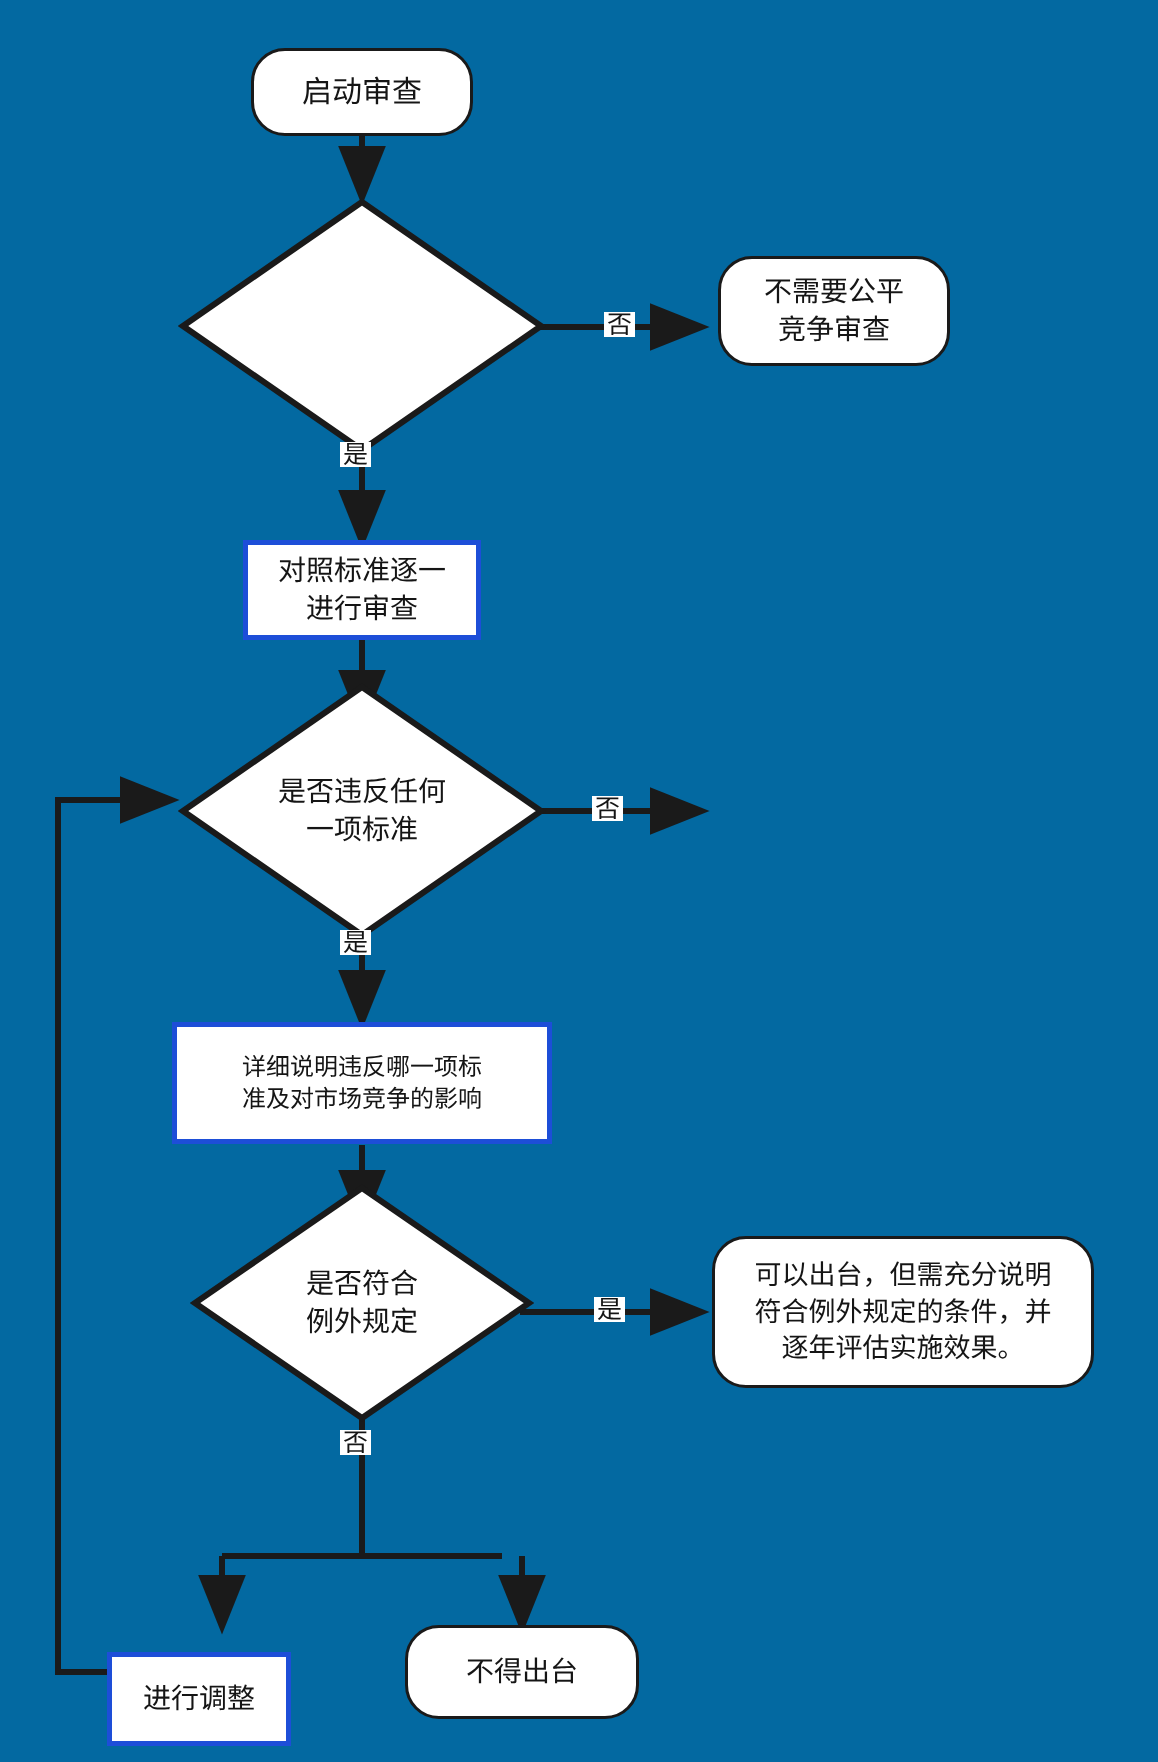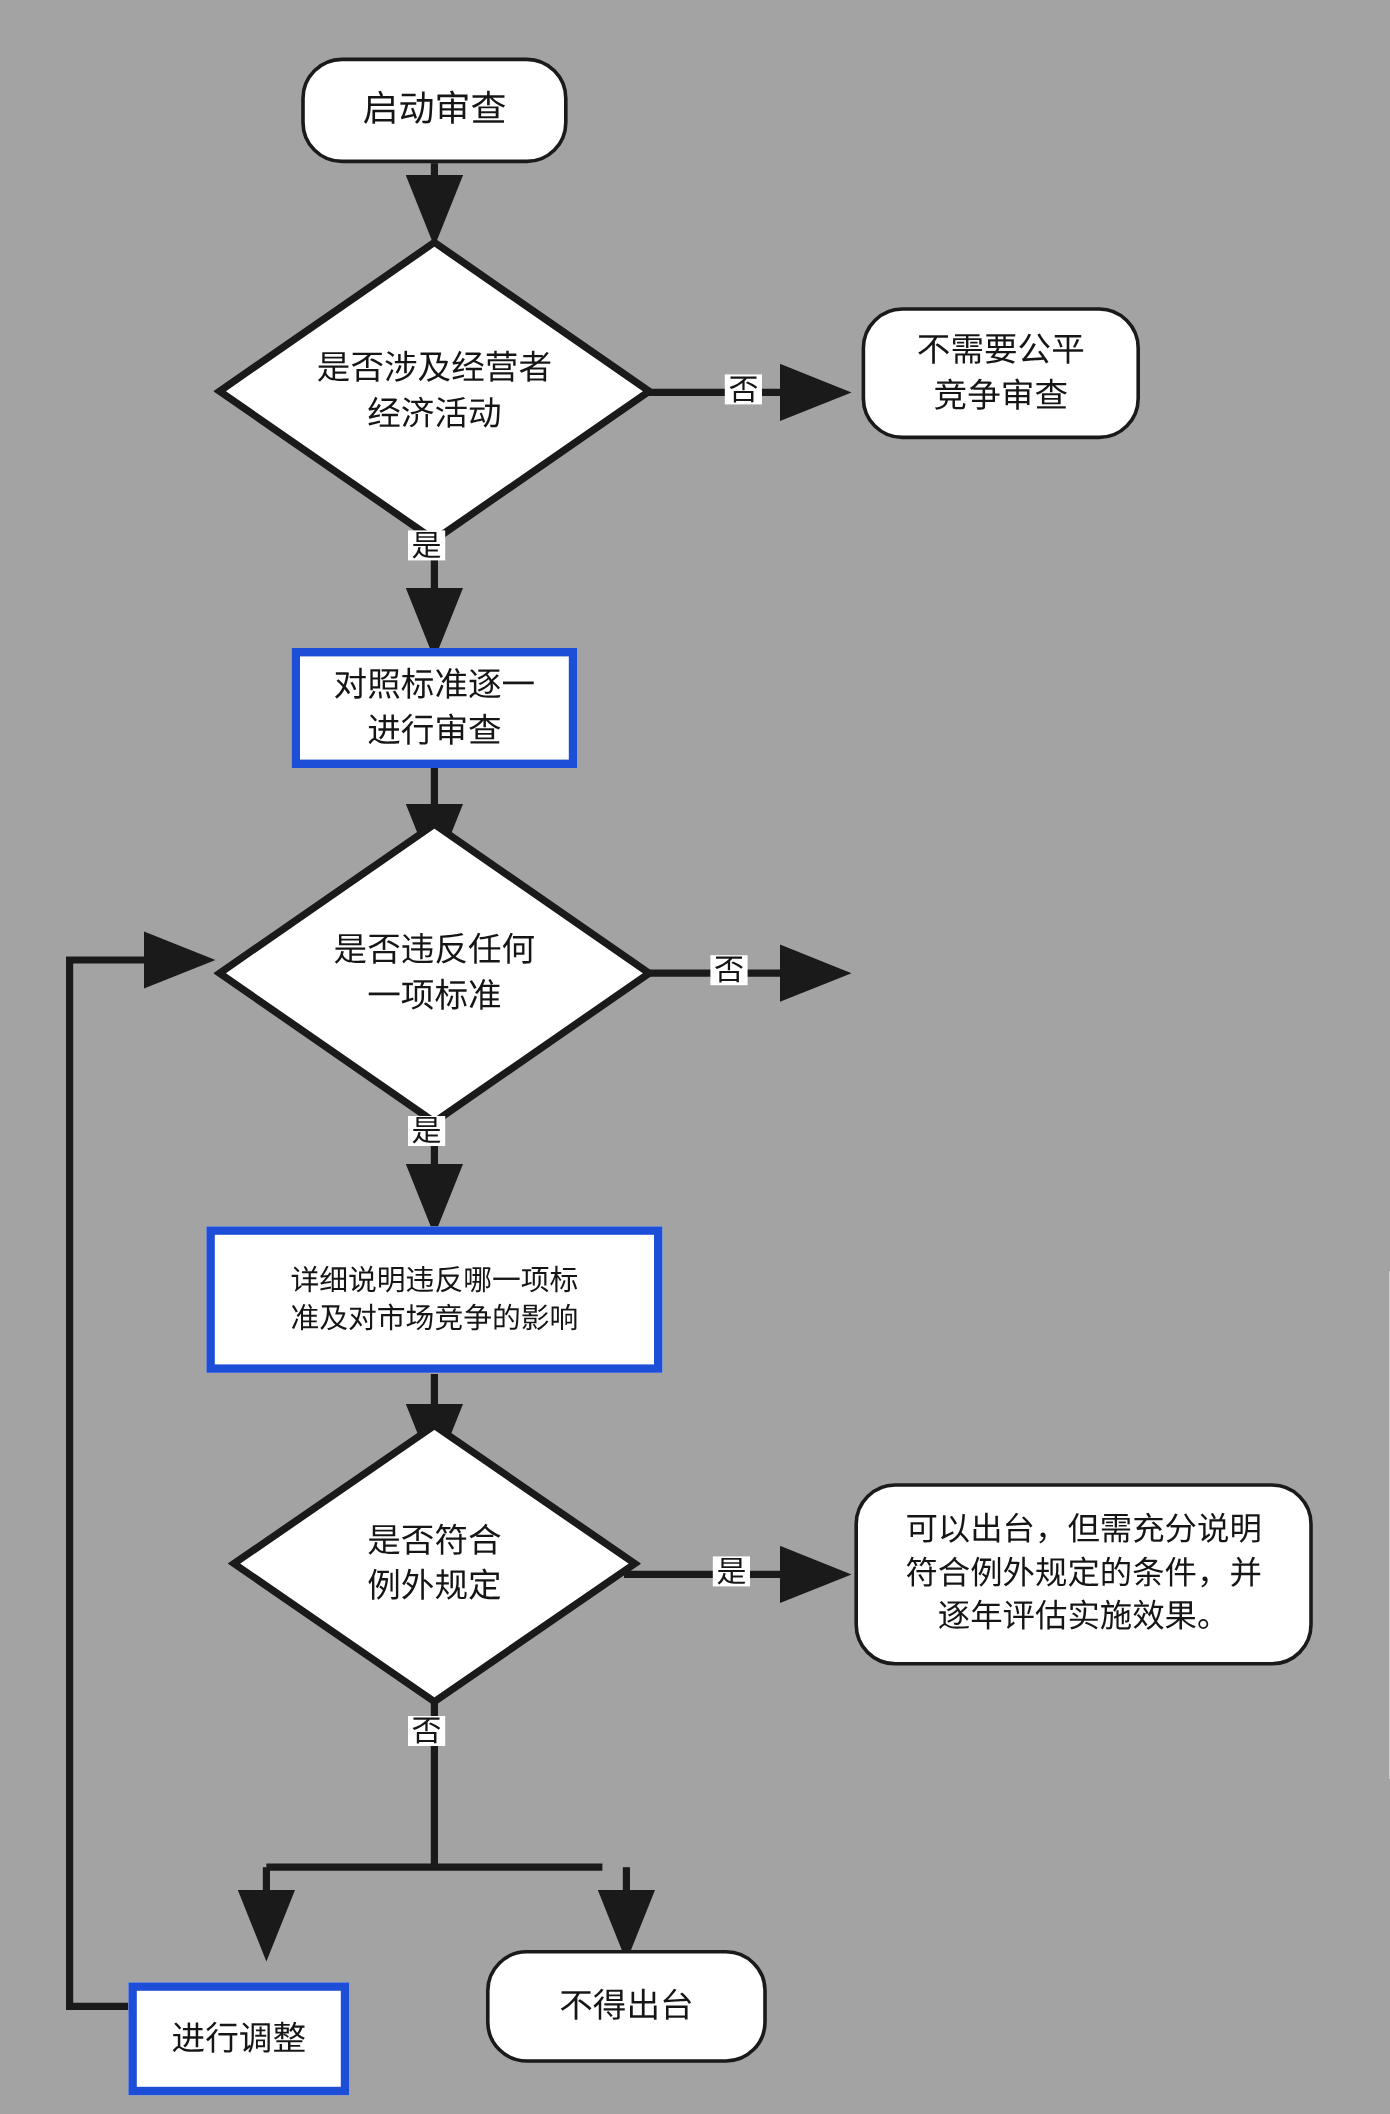--- a/index.html
+++ b/index.html
@@ -8,21 +8,21 @@
     background: #ffffff;
   }
   body {
     font-family: "DejaVu Sans", "Liberation Sans", sans-serif;
     color: #1a1a1a;
   }
   #canvas {
     position: relative;
     width: 1158px;
     height: 1762px;
-    background: #a3a3a3;
+    background: #0369a1;
     overflow: hidden;
   }
   svg.edges {
     position: absolute;
     left: 0;
     top: 0;
     width: 1158px;
     height: 1762px;
     pointer-events: none;
   }
@@ -32,21 +32,21 @@
     display: flex;
     align-items: center;
     justify-content: center;
     text-align: center;
     background: #ffffff;
     color: #151515;
     line-height: 1.35;
     white-space: pre-line;
   }
   .node.rect {
-    border: 7px solid #1d4ed8;
+    border: 5px solid #1d4ed8;
     border-radius: 0;
   }
   .node.round {
     border: 3px solid #1a1a1a;
     border-radius: 34px;
   }
   .node.diamond {
     border: none;
     background: transparent;
   }
@@ -111,22 +111,20 @@
   </svg>
 
   <div class="node round" style="left:251px; top:48px; width:222px; height:88px; font-size:30px;">
     <span>启动审查</span>
   </div>
 
   <div class="node diamond" style="left:178px; top:197px; width:368px; height:258px; font-size:28px;">
     <svg class="dshape" viewBox="0 0 368 258" preserveAspectRatio="none">
       <polygon points="184,5 363,129 184,253 5,129" fill="#ffffff" stroke="#1a1a1a" stroke-width="6"></polygon>
     </svg>
-    <span class="dlabel">是否涉及经营者
-经济活动</span>
   </div>
 
   <div class="node round" style="left:718px; top:256px; width:232px; height:110px; font-size:28px;">
     <span>不需要公平
 竞争审查</span>
   </div>
 
   <div class="node rect" style="left:243px; top:540px; width:238px; height:100px; font-size:28px;">
     <span>对照标准逐一
 进行审查</span>

